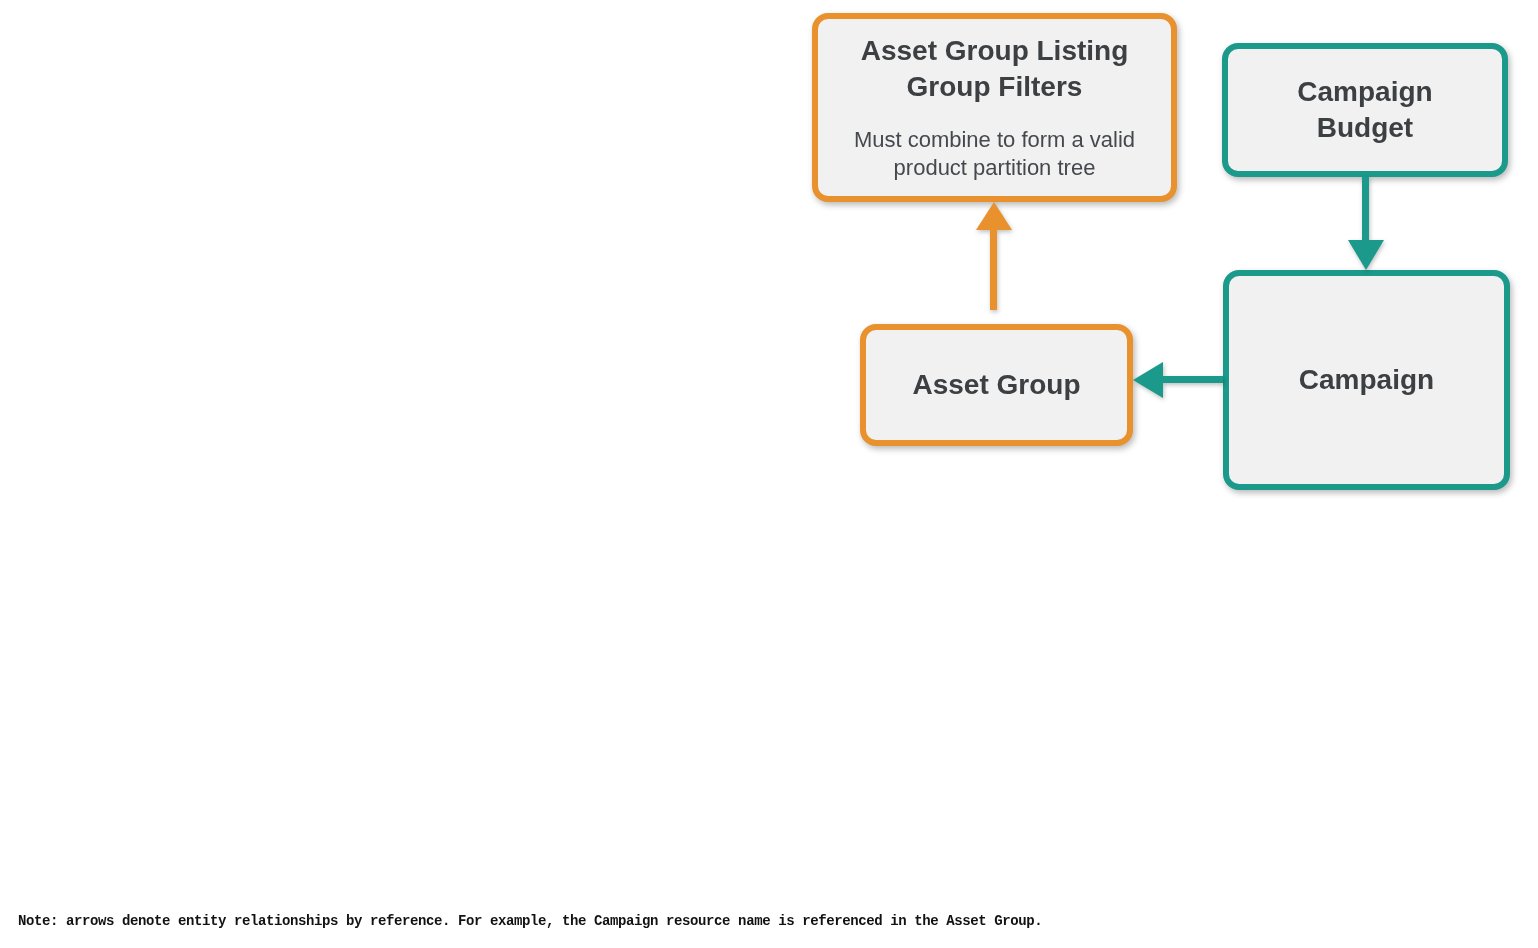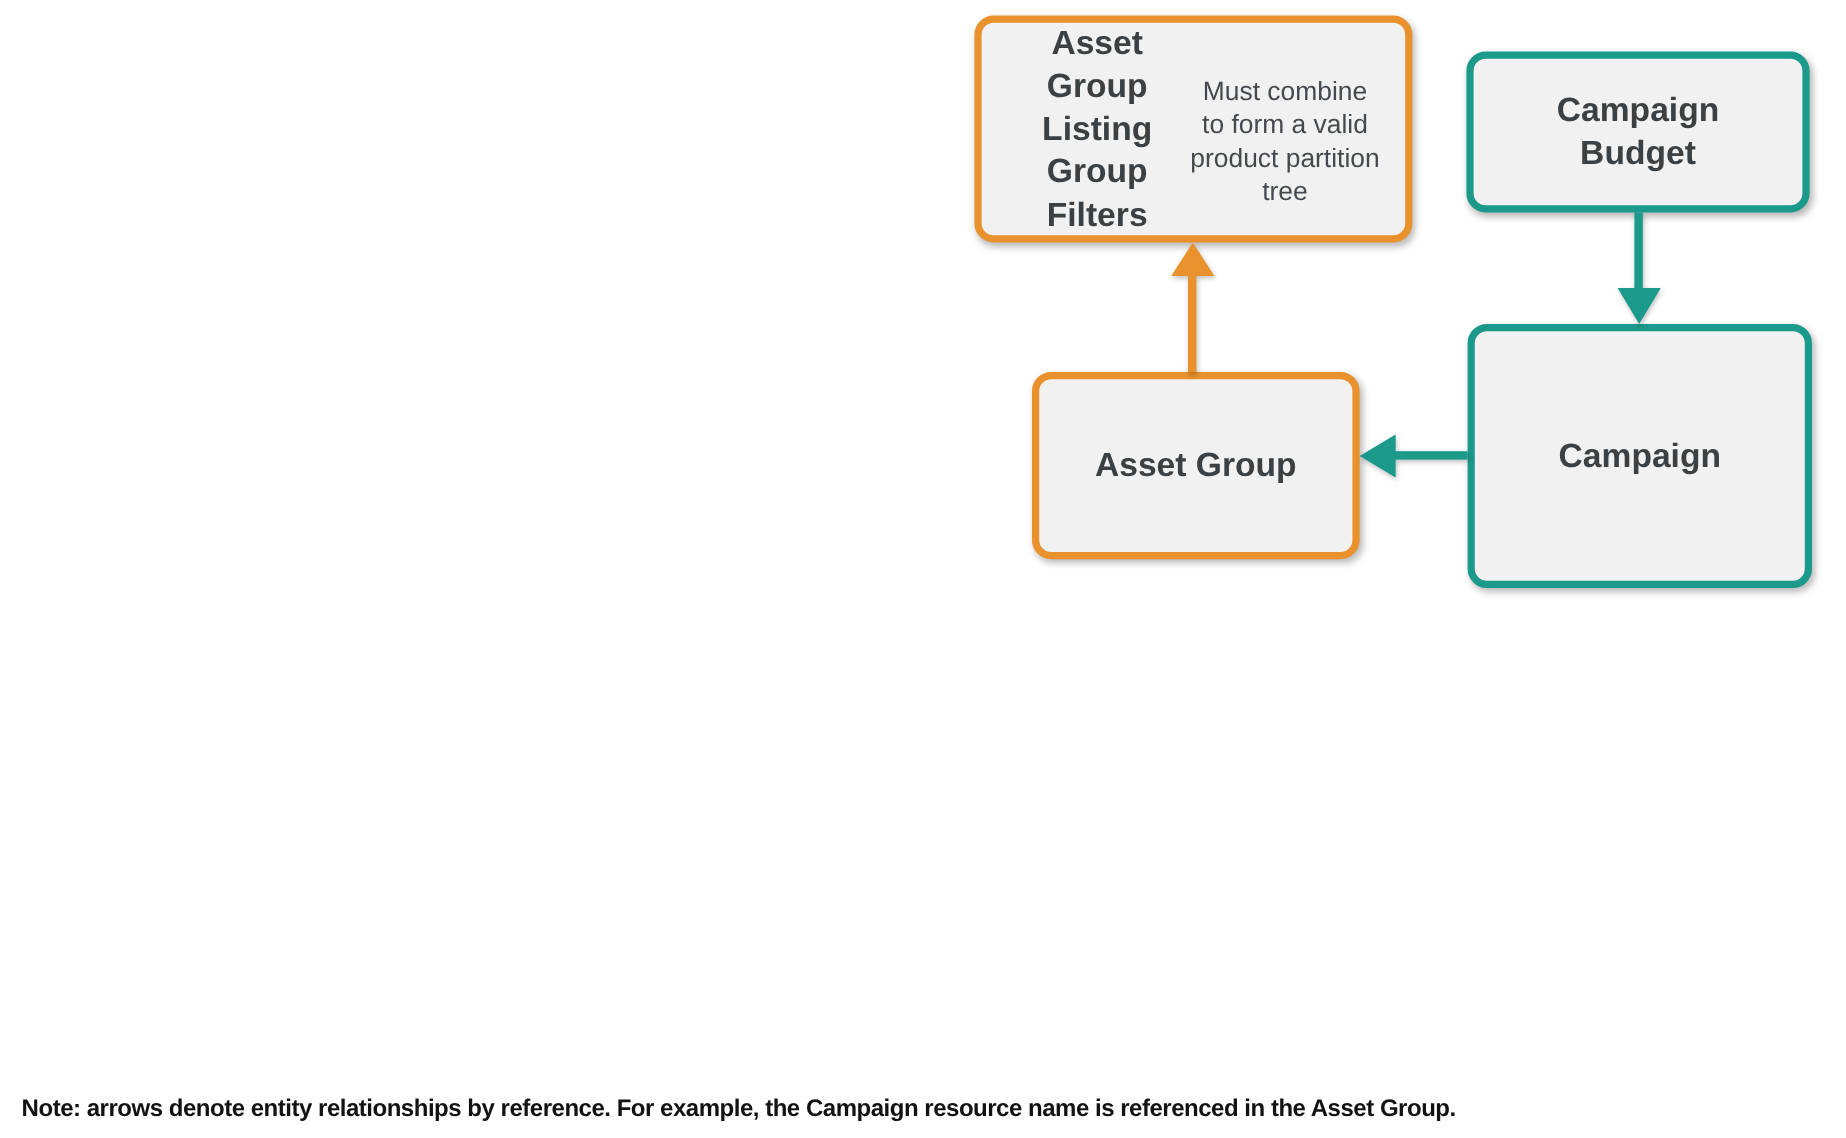--- a/index.html
+++ b/index.html
@@ -17,21 +17,21 @@
   }
 
   
   .box {
     position: absolute;
     box-sizing: border-box;
     background: var(--box-fill, #F1F1F1);
     border: 6px solid var(--accent, #888);
     border-radius: 16px;
     display: flex;
-    flex-direction: row;
+    flex-direction: column;
     align-items: center;
     justify-content: center;
     text-align: center;
     box-shadow: 2px 3px 6px rgba(0,0,0,0.28);
     padding: 8px 20px;
   }
   .box-title {
     font-weight: bold;
     font-size: 28px;
     line-height: 1.28;
@@ -42,21 +42,21 @@
     font-size: 22px;
     line-height: 1.27;
     color: var(--subtitle-text, #45494E);
     white-space: pre-line;
     margin-top: 21px;
   }
 
   #box-filters        { left: 812px;  top: 13px;  width: 365px; height: 189px; }
   #box-budget         { left: 1222px; top: 43px;  width: 286px; height: 134px; }
   #box-campaign       { left: 1223px; top: 270px; width: 287px; height: 220px; }
-  #box-asset-group    { left: 860px;  top: 310px; width: 273px; height: 156px; }
+  #box-asset-group    { left: 860px;  top: 324px; width: 273px; height: 122px; }
 
   
   .arrow {
     position: absolute;
     filter: drop-shadow(1px 2px 2px rgba(0,0,0,0.25));
   }
   .shaft {
     position: absolute;
     background: var(--accent, #888);
   }
@@ -88,24 +88,25 @@
 
   #arrow-campaign-to-asset { left: 1133px; top: 362px; width: 90px; height: 36px; }
   #arrow-campaign-to-asset .shaft { left: 28px; top: 14px; width: 62px; height: 7px; }
 
   
   .note {
     position: absolute;
     left: 18px;
     top: 913px;
     font-weight: bold;
-    font-size: 20px;
+    font-size: 14px;
     letter-spacing: -0.4px;
     color: var(--note-text, #111);
     white-space: nowrap;
+    font-family: Liberation Mono, monospace;
   }
 </style>
 </head>
 <body>
 
 <div class="canvas">
 
   <div class="box" id="box-filters" style="--accent: #E8912D;">
     <div class="box-title">Asset Group Listing
 Group Filters</div>

